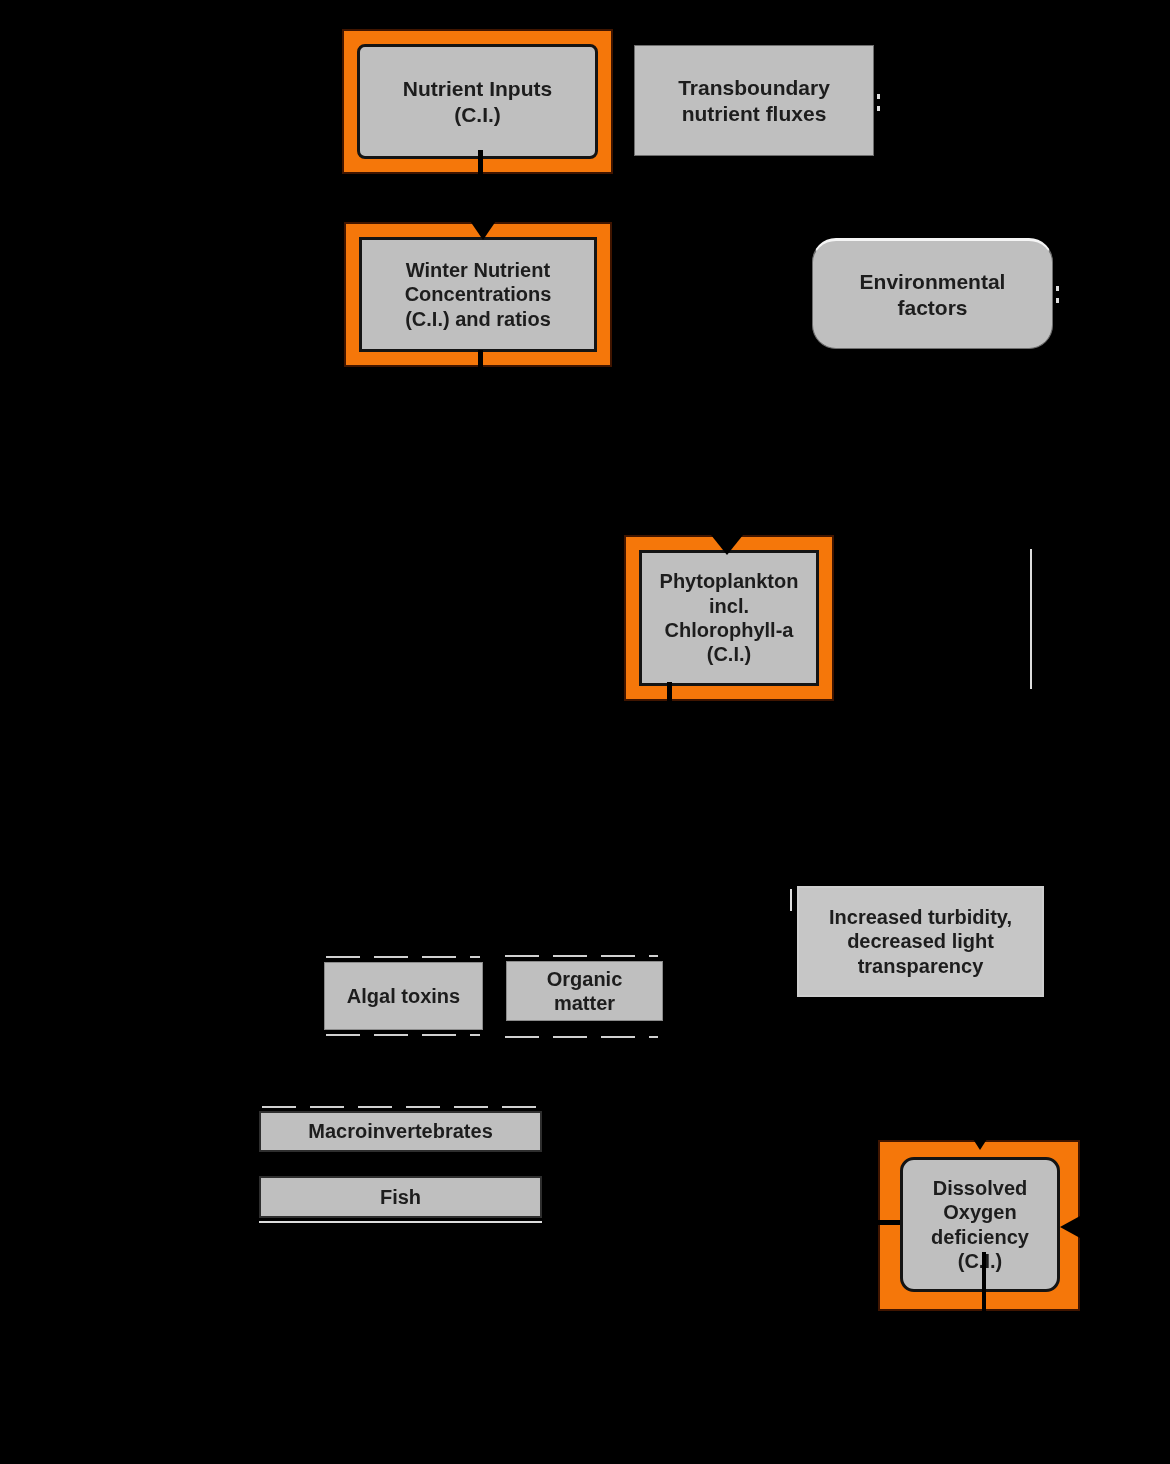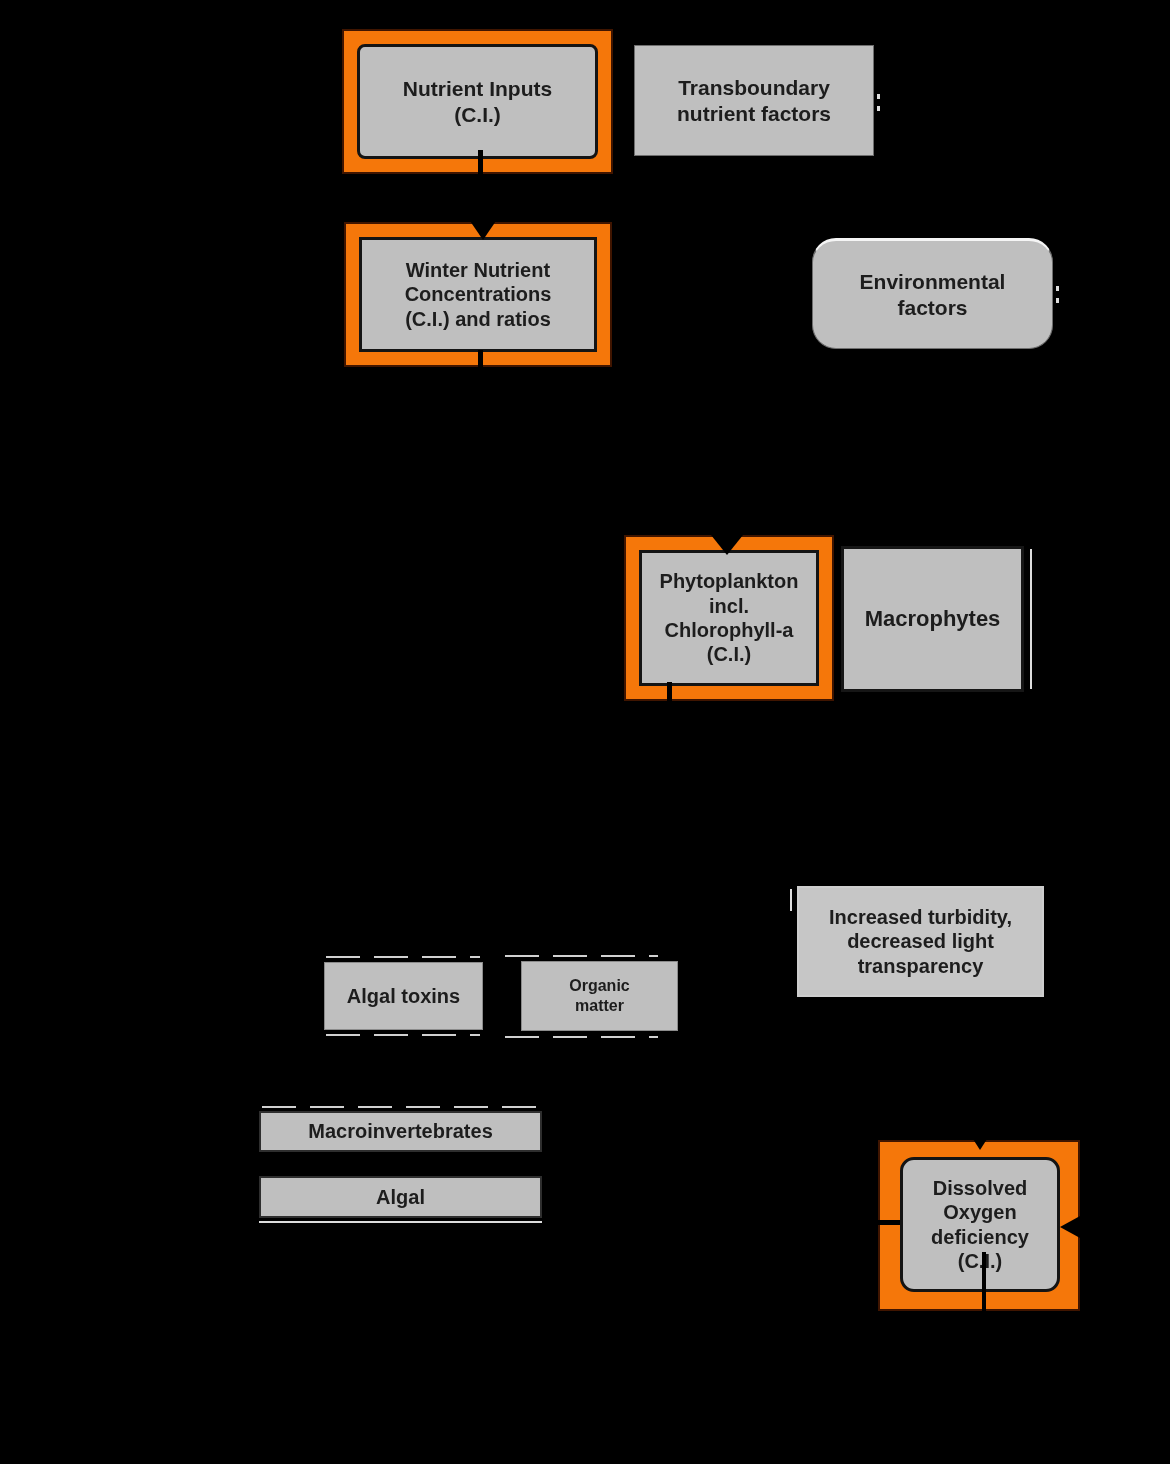--- a/index.html
+++ b/index.html
@@ -51,21 +51,21 @@
   #nutrient-wrap .inner{inset:13px;font-size:21px;border-radius:8px;}
   #transboundary{left:634px;top:45px;width:240px;height:111px;font-size:21px;}
   #winter-wrap{left:346px;top:224px;width:264px;height:141px;}
   #winter-wrap .inner{inset:13px;font-size:20px;}
   #environmental{left:812px;top:238px;width:241px;height:111px;font-size:21px;border-top:3px solid var(--white);border-radius:24px;}
   #phyto-wrap{left:626px;top:537px;width:206px;height:162px;}
   #phyto-wrap .inner{inset:13px;font-size:20px;}
   #macrophytes{left:841px;top:546px;width:183px;height:146px;font-size:22px;border:3px solid #161616;}
   #turbidity{left:797px;top:886px;width:247px;height:111px;font-size:20px;background:var(--fill-light);border:2px solid #CDCDCD;}
   #algal{left:324px;top:962px;width:159px;height:68px;font-size:20px;border:1px solid #8b8b8b;}
-  #organic{left:521px;top:961px;width:157px;height:70px;font-size:16px;border:1px solid #8b8b8b;}
+  #organic{left:506px;top:961px;width:157px;height:60px;font-size:20px;border:1px solid #8b8b8b;}
   #macroinv{left:259px;top:1111px;width:283px;height:41px;font-size:20px;border:2px solid #2e2e2e;}
   #fish{left:259px;top:1176px;width:283px;height:42px;font-size:20px;border:2px solid #2e2e2e;}
   #do-wrap{left:880px;top:1142px;width:198px;height:167px;}
   #do-wrap .inner{inset:15px 18px 17px 20px;font-size:20px;border-radius:14px;}
   
   .cline{position:absolute;background:#000;z-index:5;}
   .tri-down{position:absolute;width:0;height:0;z-index:5;
     border-left:15px solid transparent;border-right:15px solid transparent;border-top:22px solid #000;}
   .tri-left{position:absolute;width:0;height:0;z-index:5;
     border-top:11px solid transparent;border-bottom:11px solid transparent;border-right:20px solid #000;}
@@ -102,21 +102,21 @@
 
   <div class="ciwrap" id="nutrient-wrap">
     <div class="inner">
       <div class="label">Nutrient Inputs
 (C.I.)</div>
     </div>
   </div>
 
   <div class="graybox" id="transboundary">
     <div class="label">Transboundary
-nutrient factors</div>
+nutrient fluxes</div>
   </div>
 
   <div class="ciwrap" id="winter-wrap">
     <div class="inner">
       <div class="label">Winter Nutrient
 Concentrations
 (C.I.) and ratios</div>
     </div>
   </div>
 
@@ -127,23 +127,20 @@
 
   <div class="ciwrap" id="phyto-wrap">
     <div class="inner">
       <div class="label">Phytoplankton
 incl.
 Chlorophyll-a
 (C.I.)</div>
     </div>
   </div>
 
-  <div class="graybox" id="macrophytes">
-    <div class="label">Macrophytes</div>
-  </div>
 
   <div class="graybox" id="turbidity">
     <div class="label">Increased turbidity,
 decreased light
 transparency</div>
   </div>
 
   <div class="graybox" id="algal">
     <div class="label">Algal toxins</div>
   </div>
@@ -151,21 +148,21 @@
   <div class="graybox" id="organic">
     <div class="label">Organic
 matter</div>
   </div>
 
   <div class="graybox" id="macroinv">
     <div class="label">Macroinvertebrates</div>
   </div>
 
   <div class="graybox" id="fish">
-    <div class="label">Algal</div>
+    <div class="label">Fish</div>
   </div>
 
   <div class="ciwrap" id="do-wrap">
     <div class="inner">
       <div class="label">Dissolved
 Oxygen
 deficiency
 (C.I.)</div>
     </div>
   </div>

